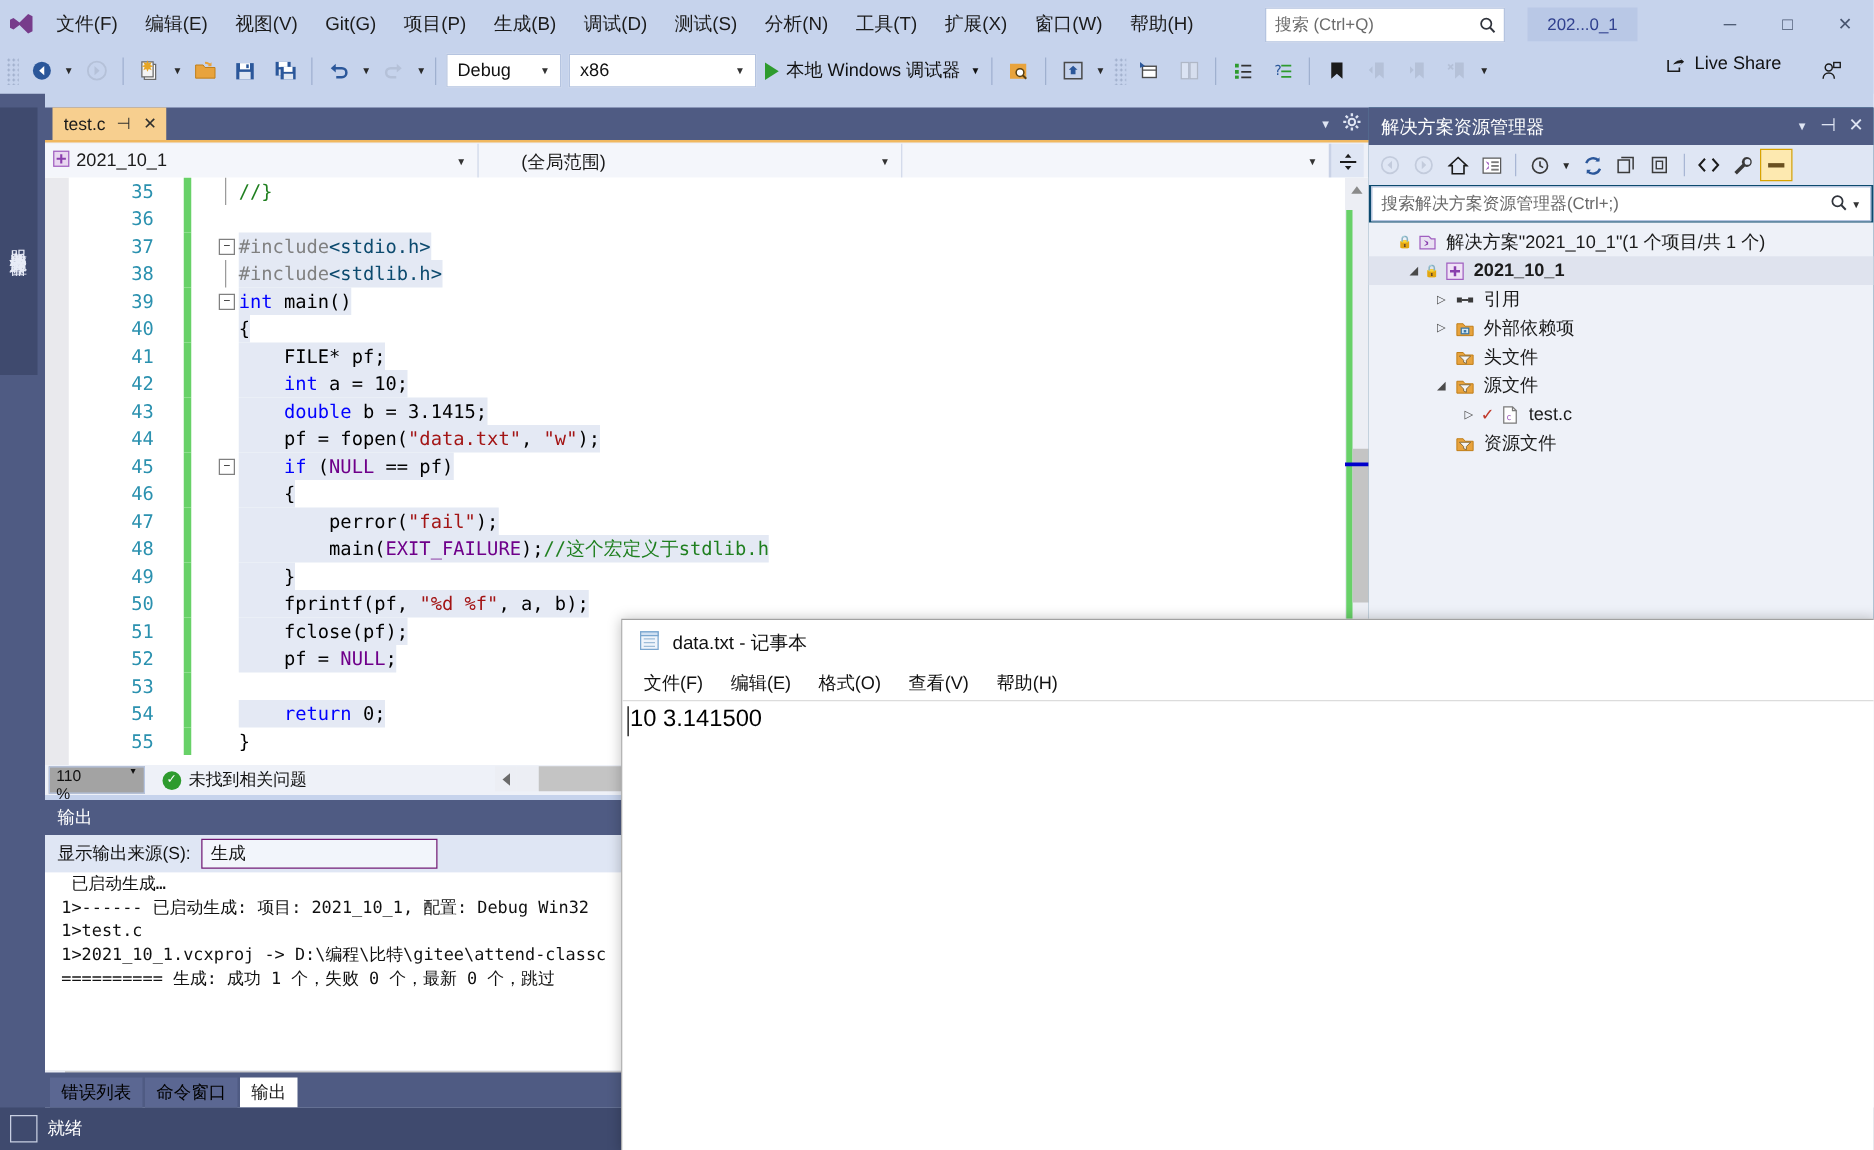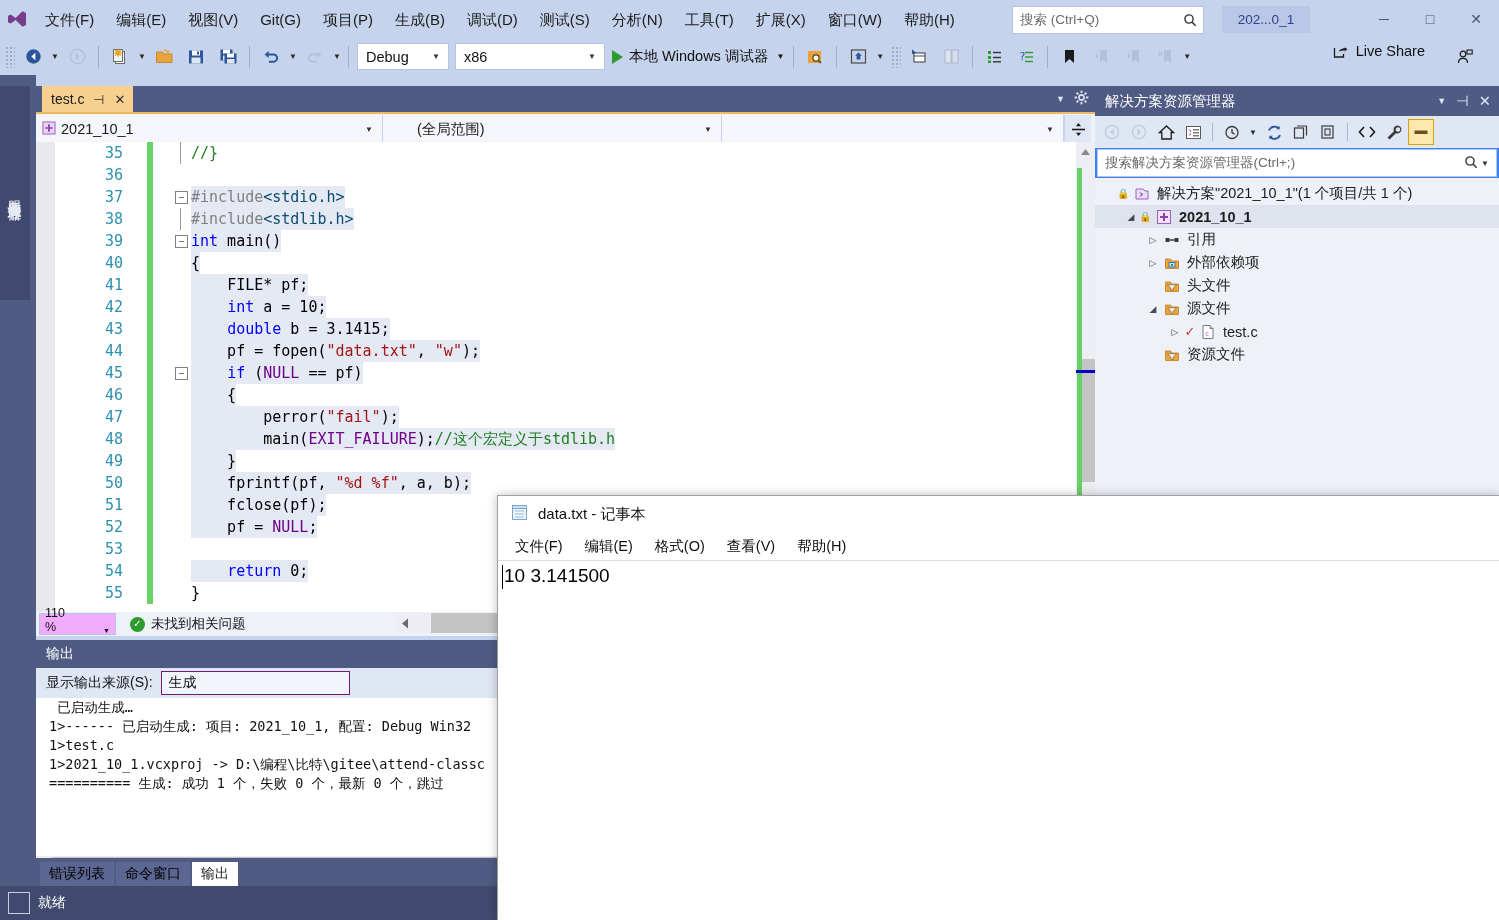--- a/index.html
+++ b/index.html
@@ -74,21 +74,21 @@
   .k{color:#0000ff;} .t{color:#000000;} .s{color:#a31515;} .m{color:#6f008a;}
   .cm{color:#1f7f1f;} .pp{color:#808080;} .ppk{color:#0c4a6e;} .n{color:#000;}
 
   .vscroll{position:absolute;right:0;top:0;width:19px;height:470px;background:#eceef4;}
   .vsup{position:absolute;top:0;left:0;width:19px;height:19px;display:flex;align-items:center;justify-content:center;}
   .vsbar{position:absolute;left:1px;top:26px;width:5px;height:418px;background:#68d168;}
   .vsthumb{position:absolute;left:6px;top:217px;width:13px;height:123px;background:#c4c4c4;}
   .vsmark{position:absolute;left:0px;top:228px;width:19px;height:3px;background:#0000cc;}
 
   .hstrip{position:absolute;left:36px;top:612px;width:1059px;height:24px;background:#eef1f8;display:flex;align-items:center;}
-  .zoomcombo{width:70px;height:20px;margin-left:3px;background:#f0abfc;border:1px solid #b5c4e0;display:flex;align-items:flex-end;font-size:12.5px;padding-left:5px;color:#111;gap:22px;}
+  .zoomcombo{width:70px;height:20px;margin-left:3px;background:#a3a3a3;border:1px solid #b5c4e0;display:flex;align-items:flex-start;font-size:12.5px;padding-left:5px;color:#111;gap:22px;}
   .zoomcombo .carr{margin-left:auto;padding:0 5px;font-size:7px;}
   .issues{display:flex;align-items:center;gap:6px;margin-left:14px;font-size:13.5px;color:#111;}
   .okdot{width:15px;height:15px;border-radius:50%;background:#2e9b2e;color:#fff;font-size:10px;display:flex;align-items:center;justify-content:center;line-height:1;}
   .hsb{position:absolute;left:360px;top:0;height:22px;display:flex;align-items:center;}
   .hsb .hleft{width:17px;height:20px;display:flex;align-items:center;justify-content:center;background:#eceef4;}
   .hsb .htrack{height:20px;background:#eceef4;}
   .hsb .hthumb{height:20px;background:#c4c4c4;}
 
   
   .outpanel{position:absolute;left:36px;top:640px;width:1059px;height:216px;background:#eef1f8;}
@@ -100,21 +100,21 @@
   .outline{height:19px;line-height:19px;padding-left:13px;white-space:pre;}
   .outhbar{position:absolute;left:36px;top:856px;width:1059px;height:16px;background:#eceef4;display:flex;align-items:center;}
   .outhbar .hl{width:16px;height:16px;display:flex;align-items:center;justify-content:center;}
   .outhbar .hth{height:14px;background:#c4c4c4;}
 
   .bottomtabs{position:absolute;left:36px;top:858px;width:1059px;height:28px;background:#4f5b83;display:flex;align-items:flex-end;padding-left:4px;gap:2px;}
   .btab{height:24px;padding:0 9px;display:flex;align-items:center;font-size:14px;color:#000000;background:#5b6792;}
   .btab.active{background:#ffffff;color:#1b1b1b;}
 
   
-  .se{position:absolute;left:1095px;top:86px;width:404px;height:410px;background:#3b82f6;}
+  .se{position:absolute;left:1095px;top:86px;width:404px;height:410px;background:#0c4a6e;}
   .sehdr{height:30px;display:flex;align-items:center;padding:0 8px 0 10px;background:#4f5b83;color:#fff;font-size:14.5px;}
   .sehdr .acts{margin-left:auto;display:flex;align-items:center;gap:10px;color:#dfe5f3;}
   .setool{height:32px;background:#dfe6f4;display:flex;align-items:center;gap:3px;padding:0 5px;}
   .seb{width:24px;height:24px;display:flex;align-items:center;justify-content:center;}
   .seb.dis{opacity:.4;}
   .seb.sel{background:#fde9b0;outline:1px solid #d9a300;}
   .sesep{width:1px;height:18px;background:#a8b6d4;margin:0 4px;}
   .sesearch{height:26px;background:#fff;border:1px solid #b5c4e0;margin:1px 2px;display:flex;align-items:center;}
   .sesearch .ph{flex:1;padding-left:7px;font-size:13.5px;color:#6a6a6a;}
   .setree{position:absolute;left:0;top:92px;width:404px;height:318px;background:#eef1f8;padding-top:4px;}

